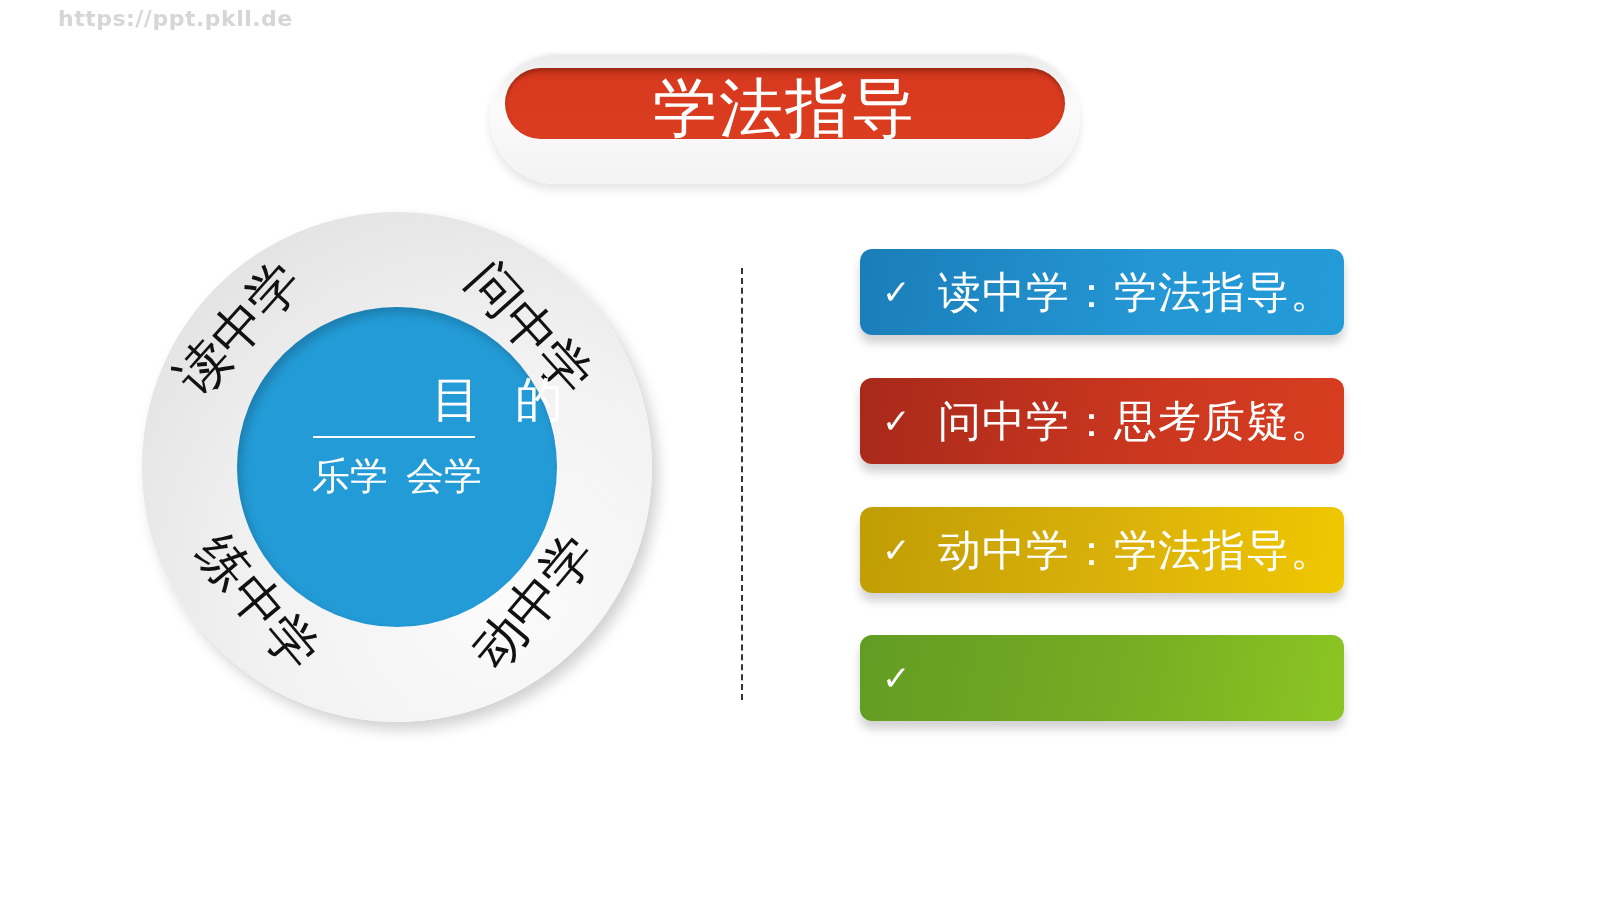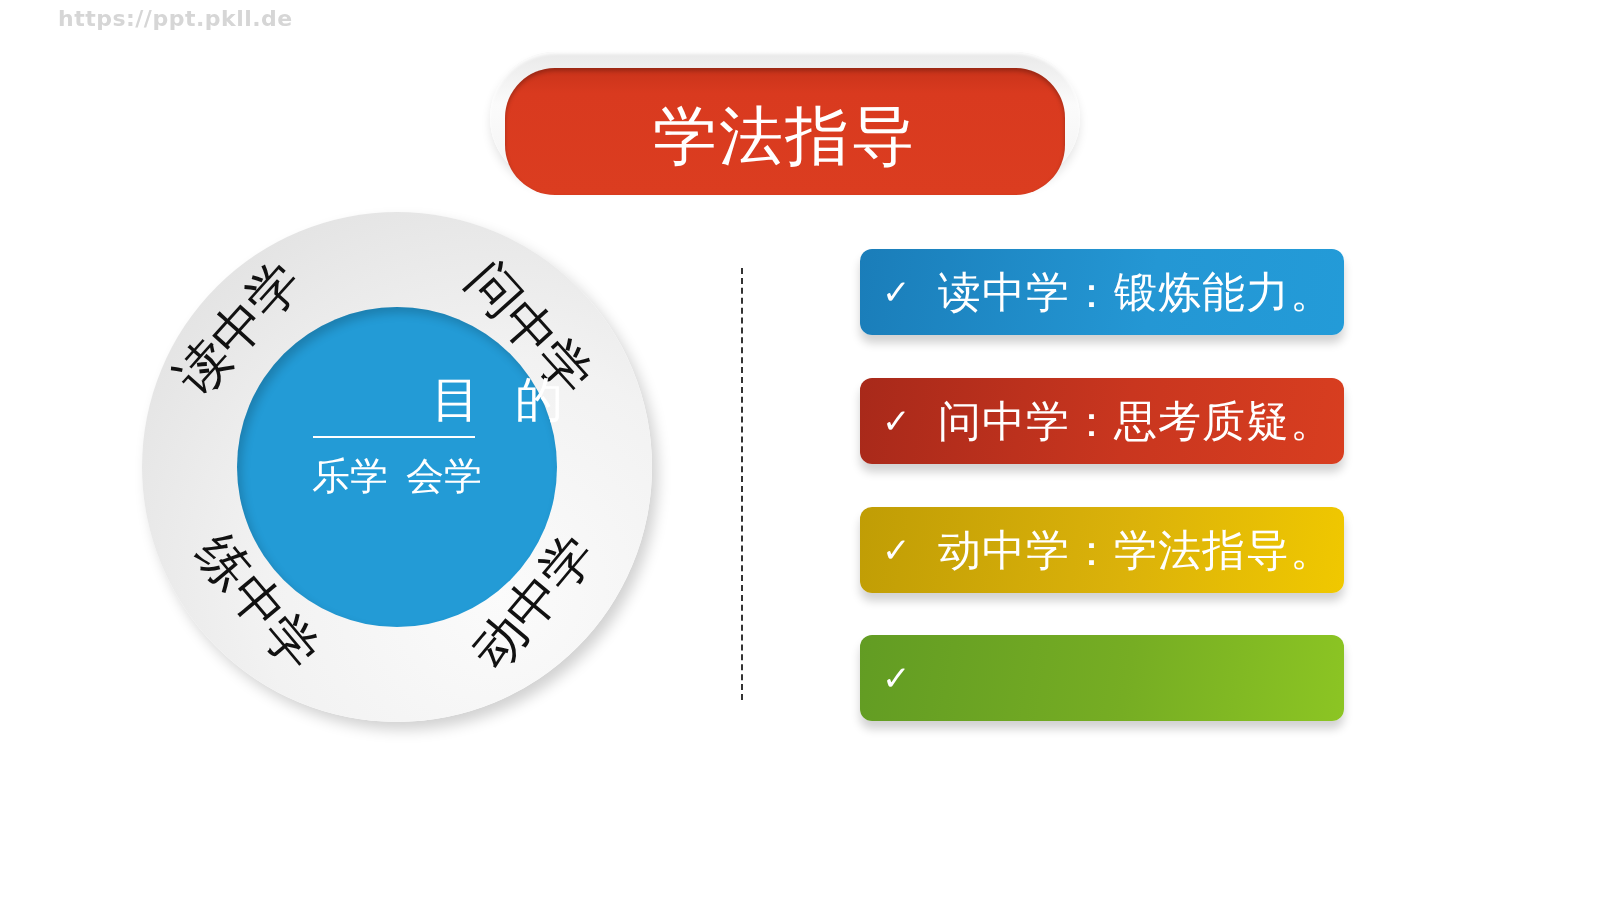--- a/index.html
+++ b/index.html
@@ -17,21 +17,21 @@
     margin-left: 48px;
   }
   
   .title-outer {
     position: absolute; left: 490px; top: 52px; width: 590px; height: 132px;
     border-radius: 66px;
     background: linear-gradient(#e9e9e9, #fbfbfb 40%, #f3f3f3);
     box-shadow: 0 6px 10px rgba(0,0,0,0.10), inset 0 2px 3px rgba(255,255,255,0.9);
   }
   .title-inner {
-    position: absolute; left: 505px; top: 68px; width: 560px; height: 127px;
+    position: absolute; left: 505px; top: 68px; width: 560px; height: 71px;
     border-radius: 50px;
     background: linear-gradient(#c9331a 0%, #d93a1f 20%, #db3d20 100%);
     box-shadow: inset 0 3px 4px rgba(0,0,0,0.25);
     display: flex; align-items: center; justify-content: center;
   }
   .title-text {
     color: #ffffff; font-size: 64px; letter-spacing: 2px; line-height: 1;
     margin-top: 8px;
   }
   
@@ -105,21 +105,21 @@
 <div class="inner-circle">
   <div class="purpose-title">目 的</div>
   <div class="purpose-line"></div>
   <div class="purpose-row r1">乐学 会学</div>
 </div>
 
 <div class="divider"></div>
 
 <div class="box b1">
   <span class="check">✓</span>
-  <span class="label">读中学：锻炼能力。</span>
+  <span class="label">读中学：学法指导。</span>
 </div>
 <div class="box b2">
   <span class="check">✓</span>
   <span class="label">问中学：思考质疑。</span>
 </div>
 <div class="box b3">
   <span class="check">✓</span>
   <span class="label">动中学：学法指导。</span>
 </div>
 <div class="box b4">

